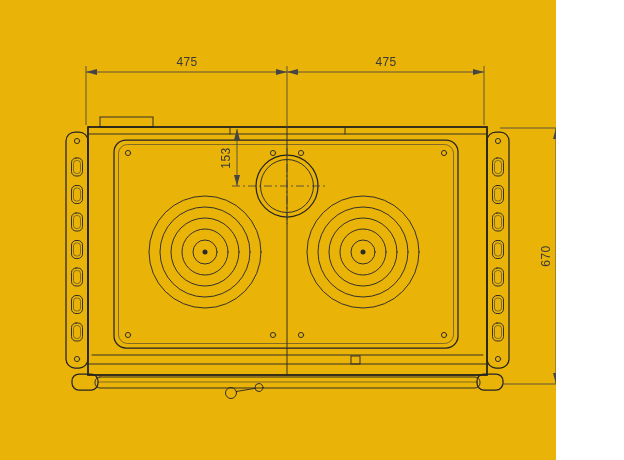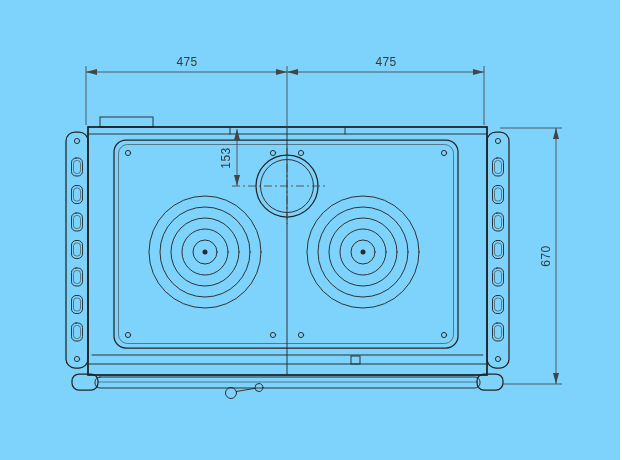--- a/index.html
+++ b/index.html
@@ -1,16 +1,16 @@
 <!DOCTYPE html>
 <html><head>
 <meta charset="utf-8">
 <style>
   html,body{margin:0;padding:0;background:#ffffff;}
-  .canvas{position:relative;width:620px;height:460px;background:#7dd3fc;overflow:hidden;}
+  .canvas{position:relative;width:556px;height:460px;background:#eab308;overflow:hidden;}
   svg{display:block;}
   .thick{stroke:#1a1a1a;stroke-width:1.7;fill:none;stroke-linecap:round;}
   .med{stroke:#232323;stroke-width:1.25;fill:none;stroke-linecap:round;}
   .thin{stroke:#2b2b2b;stroke-width:0.95;fill:none;stroke-linecap:round;}
   .hair{stroke:#3a3a3a;stroke-width:0.6;fill:none;}
   .dim{stroke:#454545;stroke-width:0.85;fill:none;}
   .dash{stroke-dasharray:8 3 2 3;}
   .dimtext{font-family:"Liberation Sans","DejaVu Sans",sans-serif;font-size:12px;fill:#3a3a3a;letter-spacing:0.4px;}
   .dot{fill:#2b2b2b;stroke:none;}
 </style>

